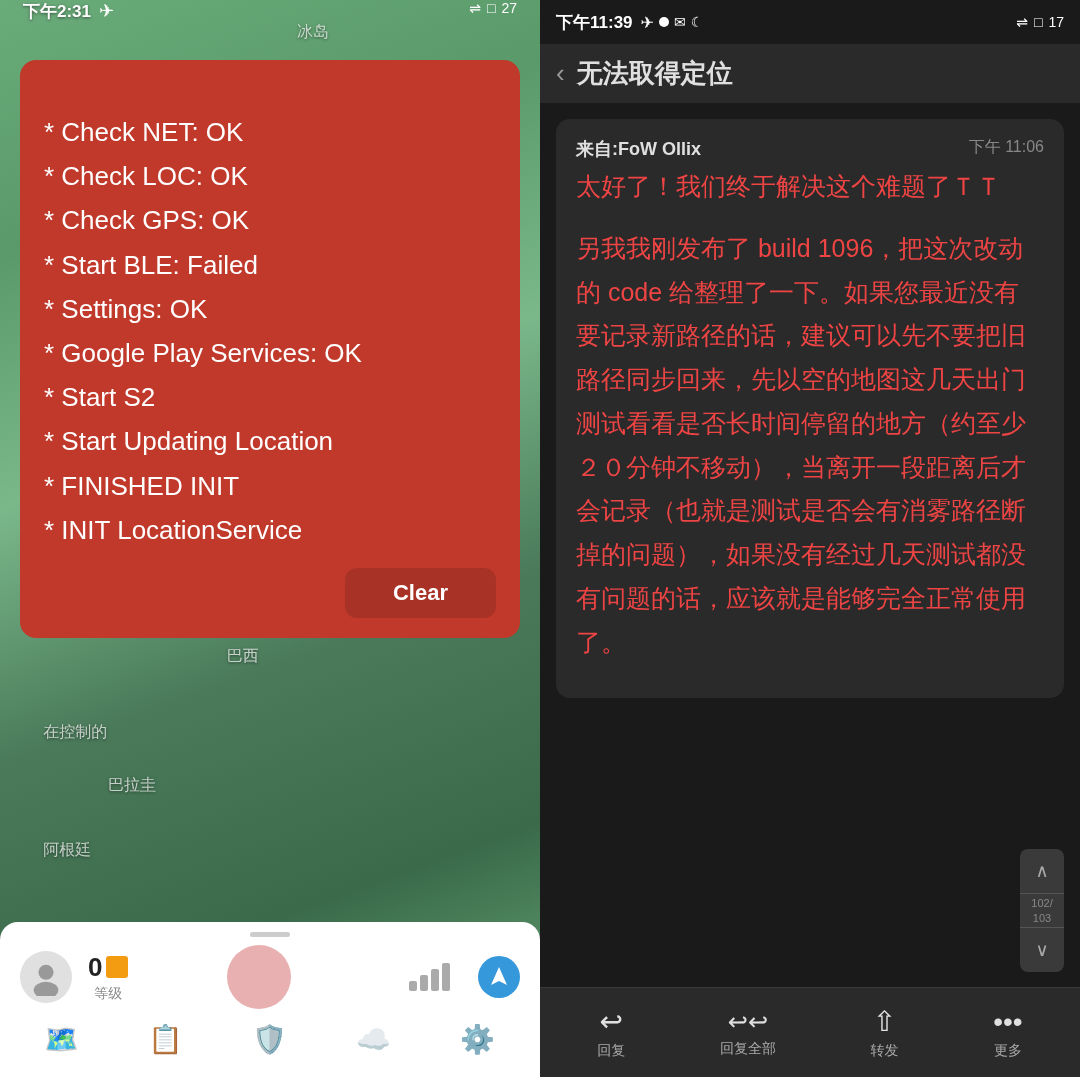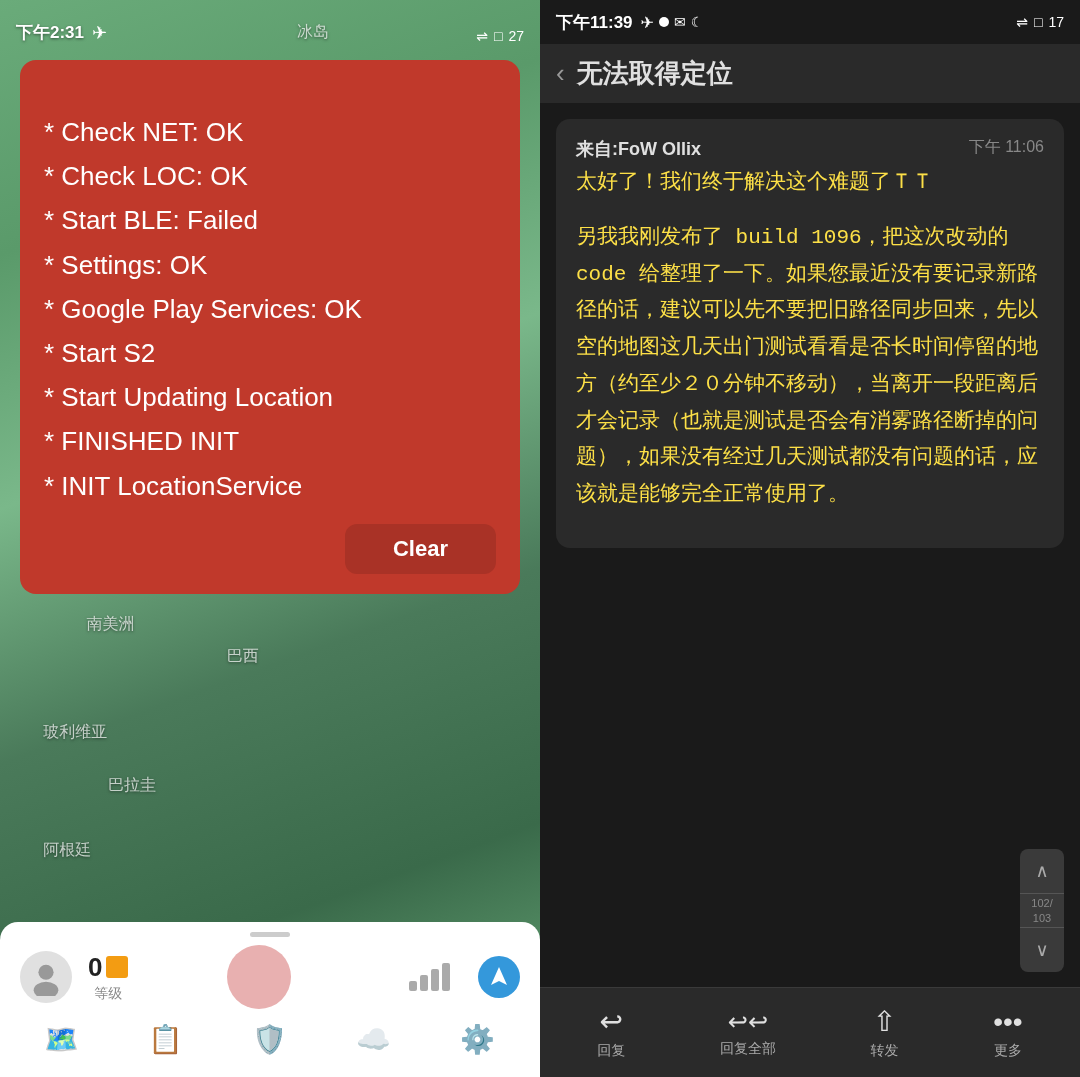--- a/index.html
+++ b/index.html
@@ -26,22 +26,22 @@
       background: linear-gradient(160deg, #6aab7a 0%, #5a9a6a 20%, #7ab88a 40%, #4a7a5a 60%, #3a6a4a 80%, #6aab7a 100%);
     }
 
     .status-bar-left {
       position: absolute;
       top: 0;
       left: 0;
       right: 0;
       height: 44px;
       display: flex;
-      align-items: flex-end;
-      padding: 0 16px;
+      align-items: flex-start;
+      padding: 0 23px;
       z-index: 10;
     }
     .status-time-left {
       font-size: 17px;
       font-weight: 600;
       color: #fff;
       text-shadow: 0 1px 3px rgba(0,0,0,0.5);
     }
     .status-icons-left {
       margin-left: 8px;
@@ -308,24 +308,23 @@
       color: #888;
     }
     .message-detail-link {
       color: #4a9eff;
       font-size: 16px;
       margin-left: auto;
       cursor: pointer;
     }
 
     .message-body {
-      color: #fde047;
-      font-size: 21px;
+      color: #ef4444;
+      font-size: 25px;
       line-height: 1.75;
-      font-family: Liberation Mono, monospace;
     }
     .message-body p {
       margin-bottom: 18px;
     }
     .message-body p:last-child {
       margin-bottom: 16px;
     }
     .scroll-btn {
       width: 44px;
       height: 44px;
@@ -414,40 +413,41 @@
   <span class="map-label" style="top:35%;left:58%">摩洛哥</span>
   <span class="map-label" style="top:42%;left:58%">塞拉利昂</span>
   <span class="map-label" style="top:28%;left:90%">日本</span>
   <span class="map-label" style="top:41%;left:5%">安提瓜和巴布达</span>
   <span class="map-label" style="top:45%;left:22%">巴巴多斯</span>
   <span class="map-label" style="top:49%;left:4%">委内瑞拉</span>
   <span class="map-label" style="top:40%;left:36%">墨西哥城</span>
   <span class="map-label" style="top:43%;left:45%">加勒比</span>
   <span class="map-label" style="top:60%;left:42%">巴西</span>
   <span class="map-label" style="top:57%;left:16%">南美洲</span>
-  <span class="map-label" style="top:67%;left:8%">玻利维亚</span>
+  <span class="map-label" style="top:67%;left:8%">在控制的</span>
   <span class="map-label" style="top:72%;left:20%">巴拉圭</span>
   <span class="map-label" style="top:78%;left:8%">阿根廷</span>
 
   <div class="status-bar-left">
     <span class="status-time-left">下午2:31</span>
     <div class="status-icons-left">
       <span style="color:#fff;font-size:18px">✈</span>
     </div>
     <div class="status-icons-right-left">
       <span>⇌</span>
       <span>□</span>
       <span>27</span>
     </div>
   </div>
 
   <div class="red-card">
     <div class="red-card-text">
       <div>* Check NET: OK</div>
       <div>* Check LOC: OK</div>
+      <div>* Check GPS: OK</div>
       <div>* Start BLE: Failed</div>
       <div>* Settings: OK</div>
       <div>* Google Play Services: OK</div>
       <div>* Start S2</div>
       <div>* Start Updating Location</div>
       <div>* FINISHED INIT</div>
       <div>* INIT LocationService</div>
     </div>
     <button class="clear-btn">Clear</button>
     <div style="clear:both"></div>

